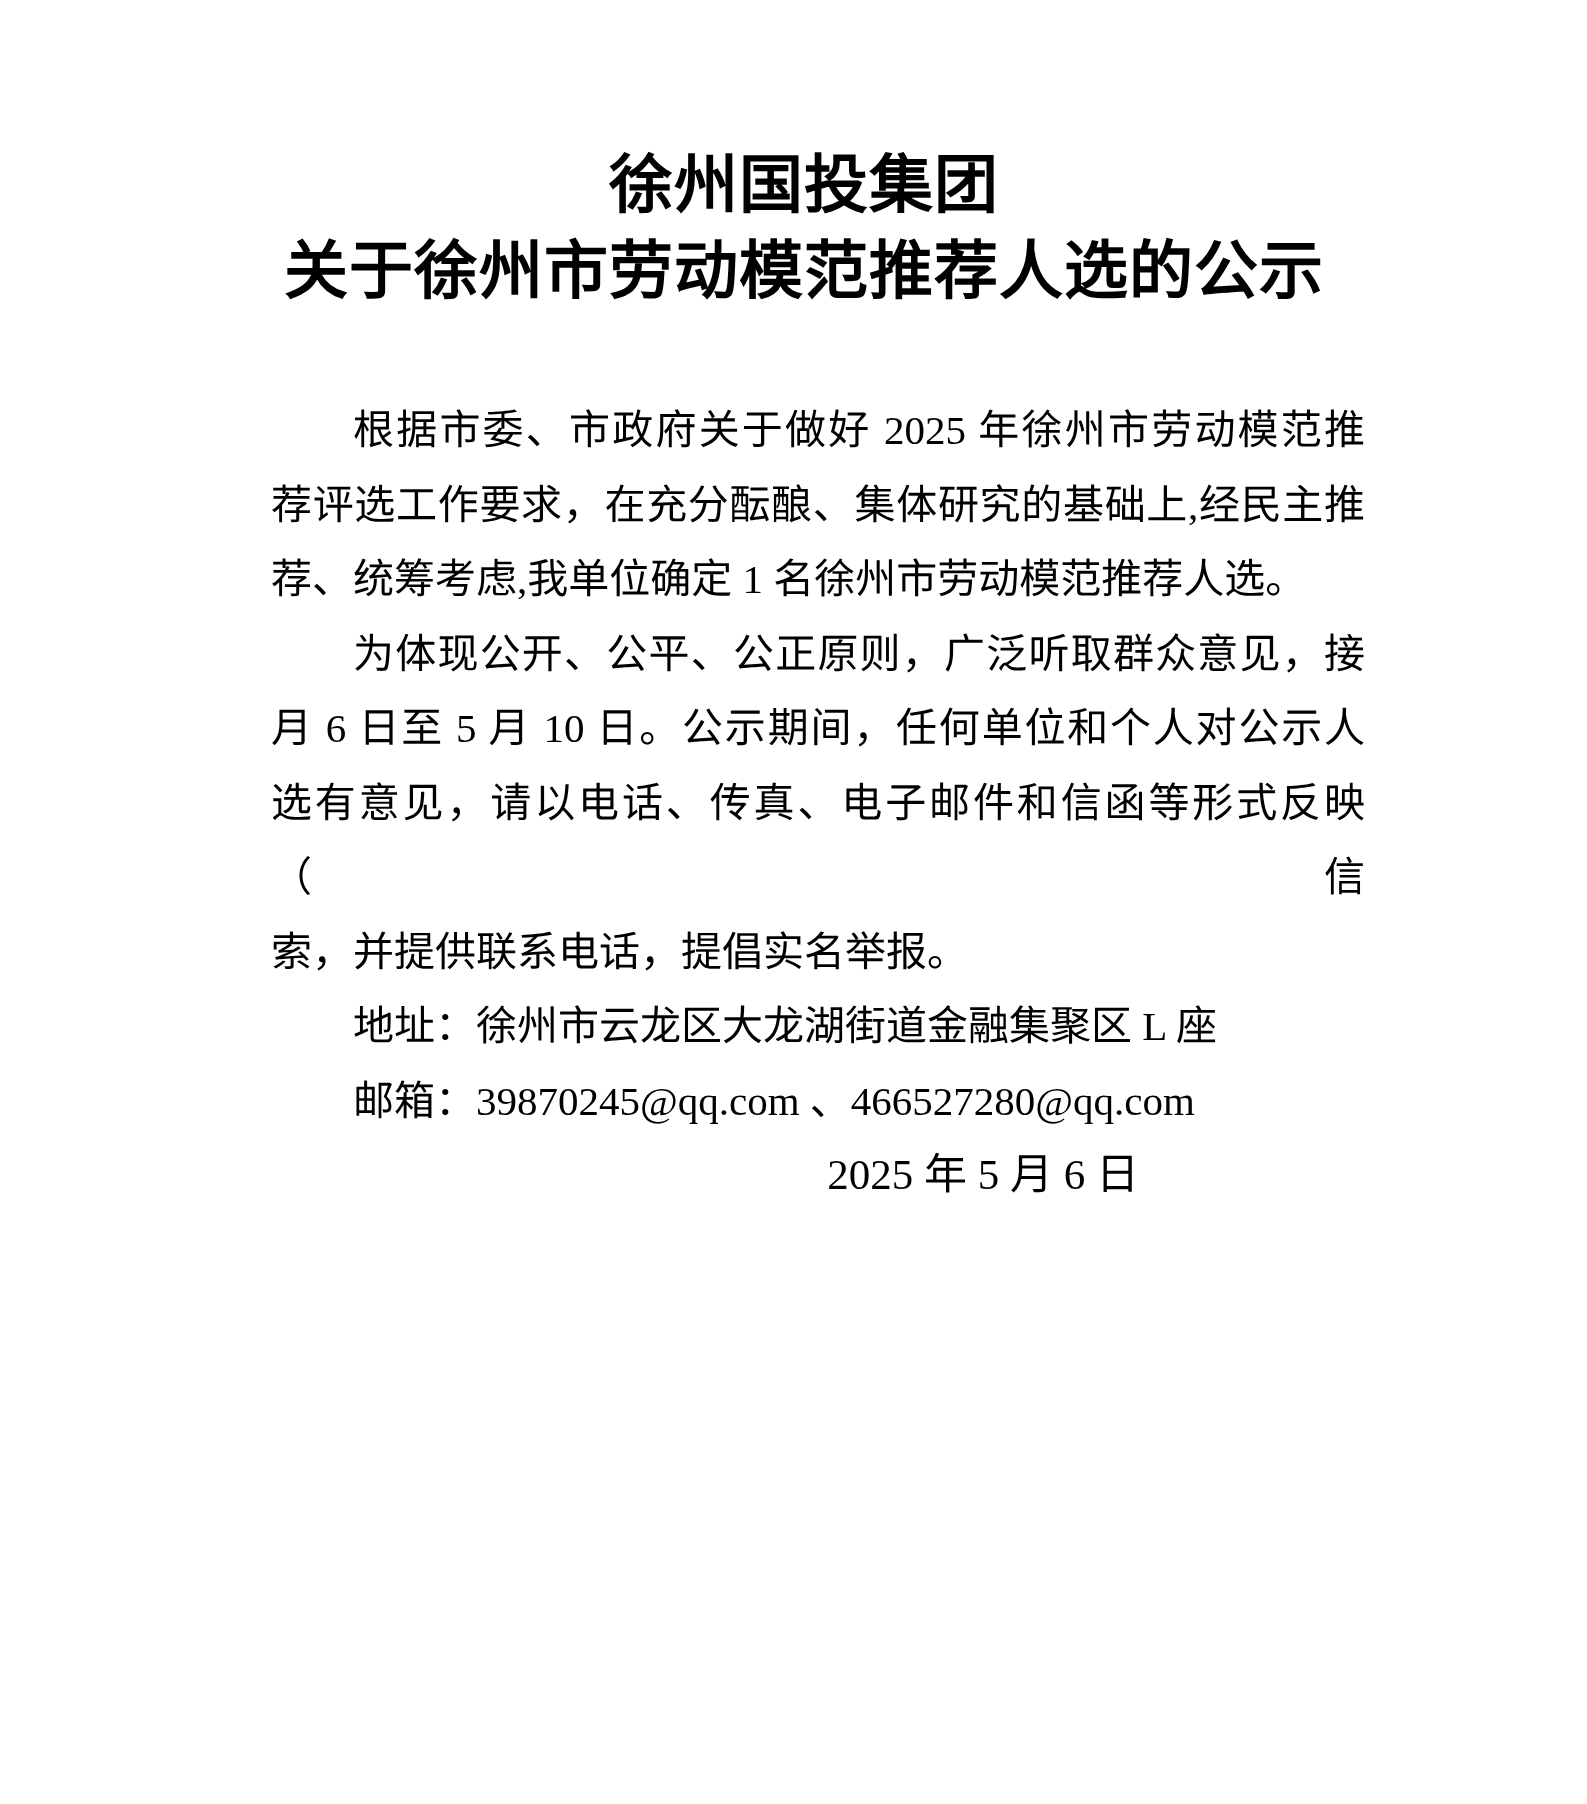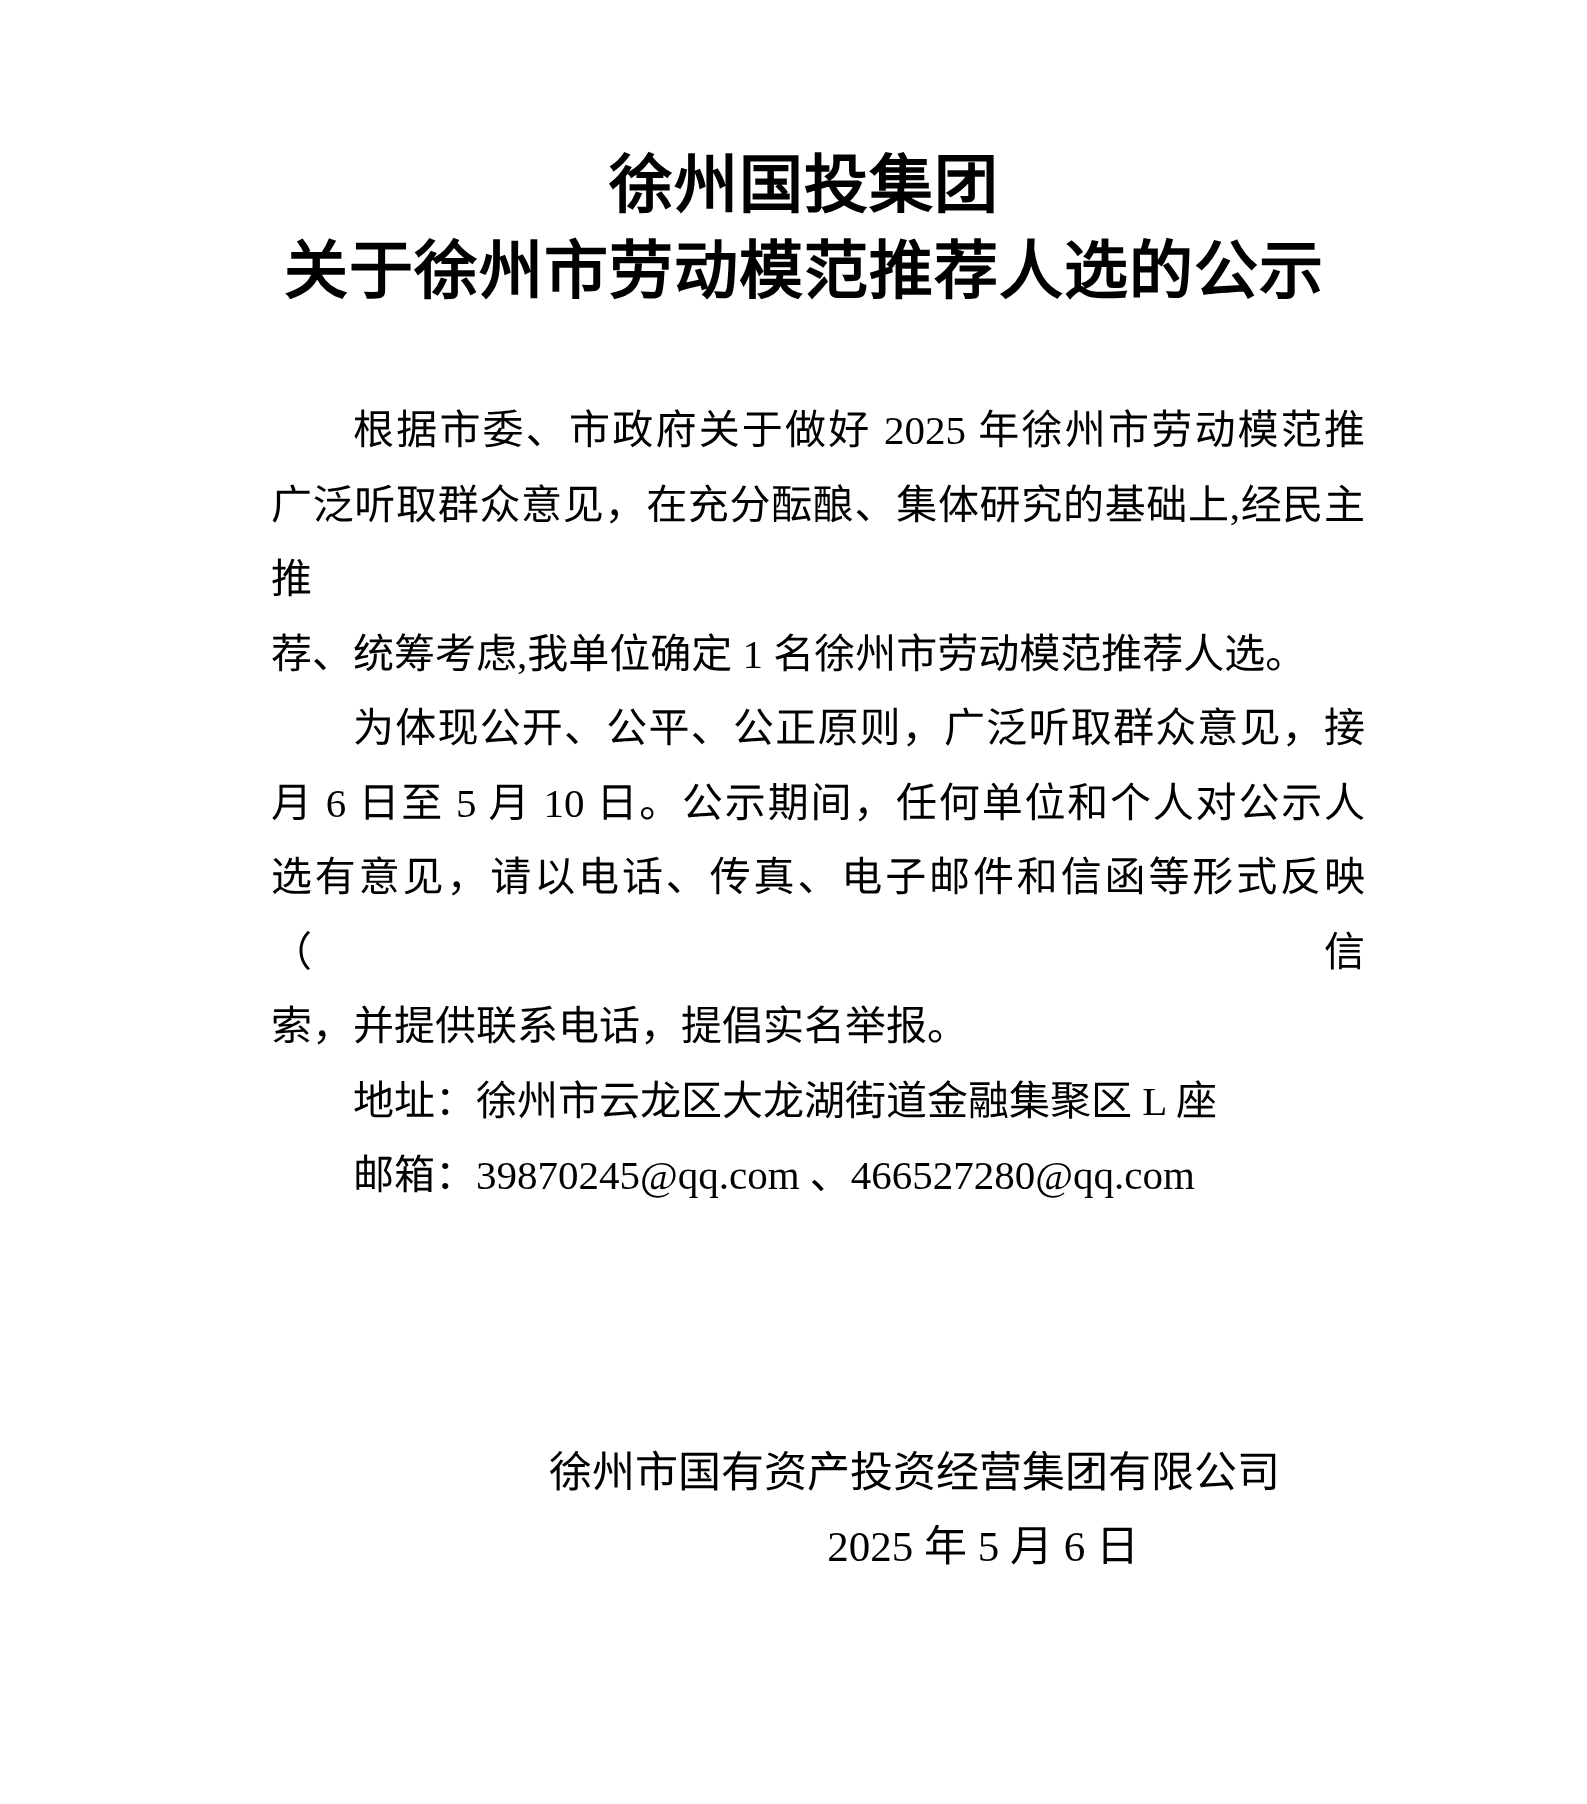--- a/index.html
+++ b/index.html
@@ -68,29 +68,28 @@
 <div class="page">
 
   <header class="title-block">
     <div class="title-line">徐州国投集团</div>
     <div class="title-line">关于徐州市劳动模范推荐人选的公示</div>
   </header>
 
   <main class="doc-body">
 
     <div class="ln j ind">根据市委、市政府关于做好 2025 年徐州市劳动模范推</div>
-    <div class="ln j">广泛听取群众意见，在充分酝酿、集体研究的基础上,经民主推</div>
+    <div class="ln j">荐评选工作要求，在充分酝酿、集体研究的基础上,经民主推</div>
     <div class="ln left">荐、统筹考虑,我单位确定 1 名徐州市劳动模范推荐人选。</div>
 
     <div class="ln j ind">为体现公开、公平、公正原则，广泛听取群众意见，接</div>
     <div class="ln j">月 6 日至 5 月 10 日。公示期间，任何单位和个人对公示人</div>
     <div class="ln j">选有意见，请以电话、传真、电子邮件和信函等形式反映（信</div>
     <div class="ln left">索，并提供联系电话，提倡实名举报。</div>
 
     <div class="ln left ind">地址：徐州市云龙区大龙湖街道金融集聚区 L 座</div>
     <div class="ln left ind">邮箱：39870245@qq.com 、466527280@qq.com</div>
 
-    <div class="signature-line">徐州市国有资产投资经营集团有限公司</div>
     <div class="date-line">2025 年 5 月 6 日</div>
 
   </main>
 
 </div>
 
 </body></html>

